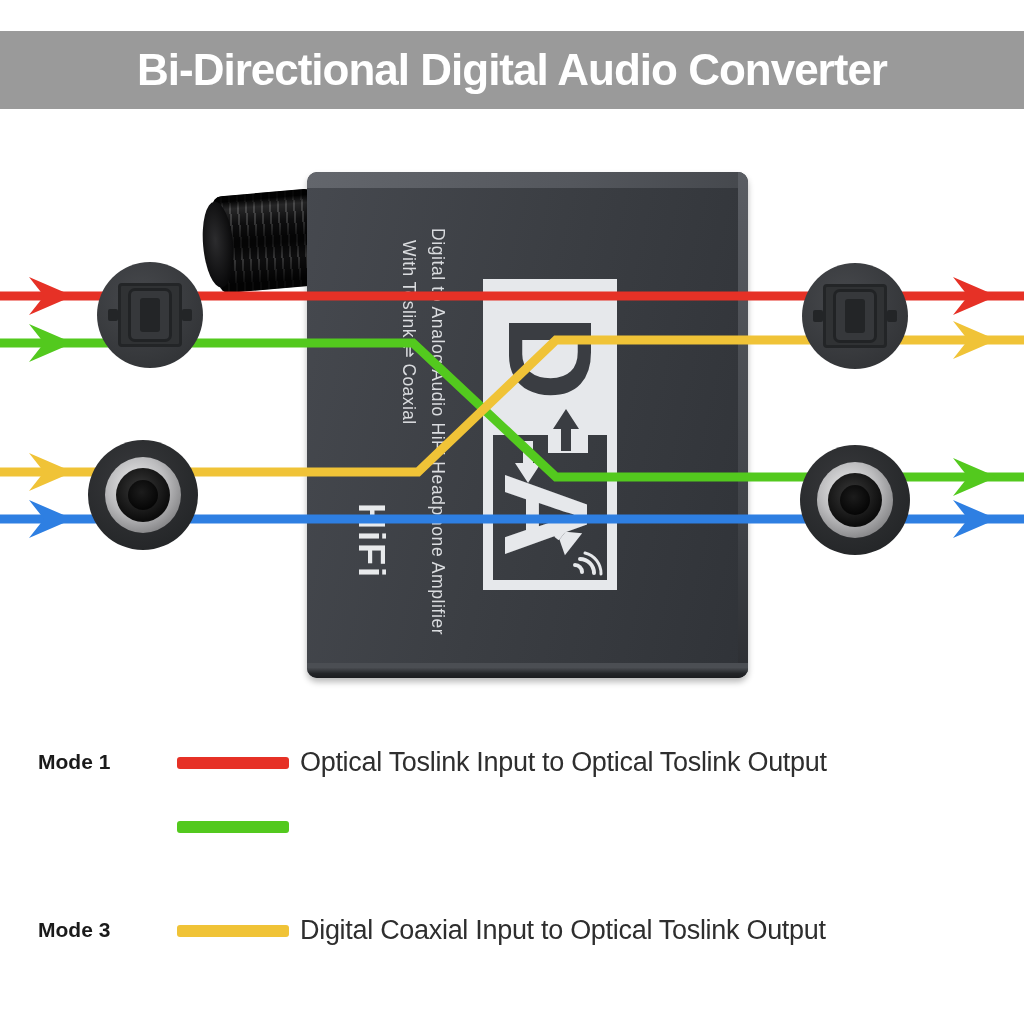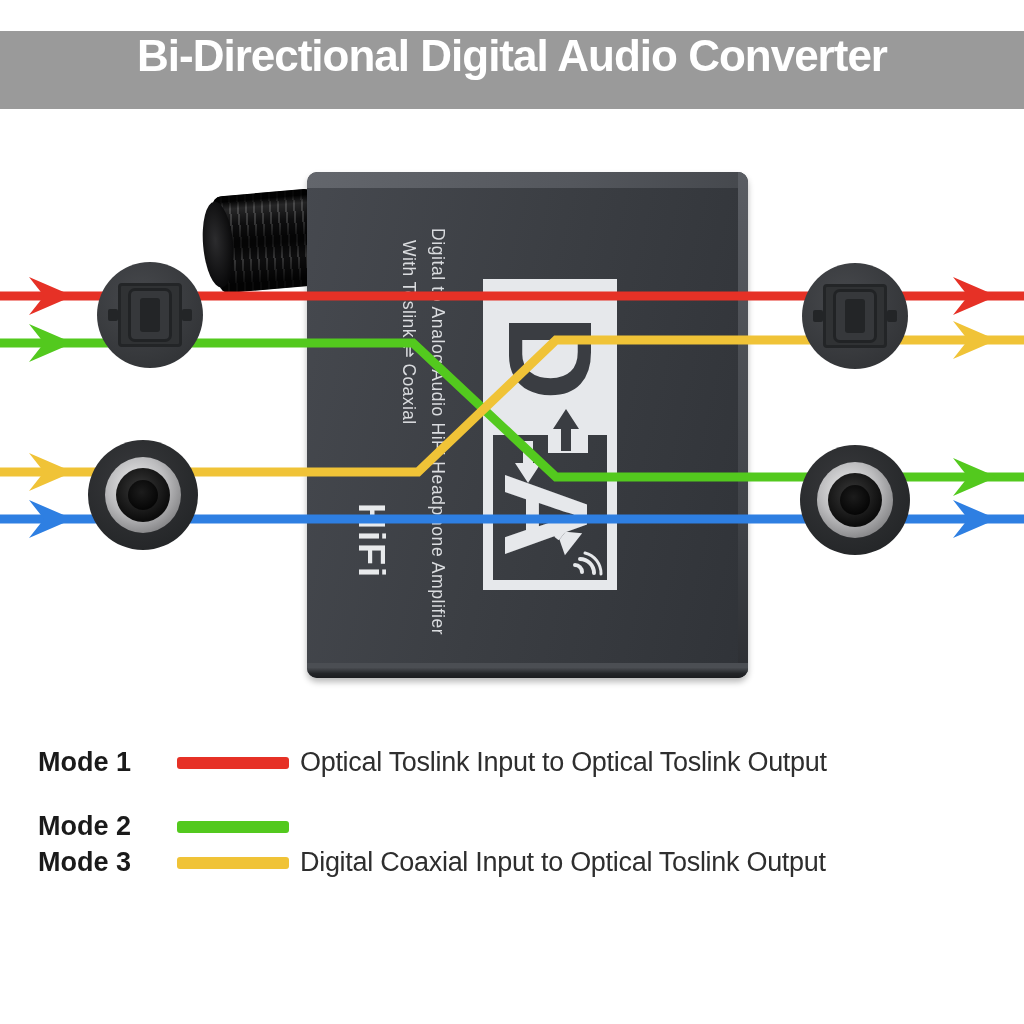--- a/index.html
+++ b/index.html
@@ -1,20 +1,20 @@
 <!DOCTYPE html>
 <html><head>
 <meta charset="utf-8">
 <style>
   html,body{margin:0;padding:0;background:#fff;}
   .stage{position:relative;width:1024px;height:1024px;background:#ffffff;overflow:hidden;
          font-family:"Liberation Sans",sans-serif;}
   
   .banner{position:absolute;left:0;top:31px;width:1024px;height:78px;
-          display:flex;justify-content:center;}
+          display:flex;align-items:center;justify-content:center;}
   .banner-text{color:#fff;font-size:44px;font-weight:bold;letter-spacing:-1px;}
   
   .knob{position:absolute;left:203px;top:193px;width:114px;height:97px;transform:rotate(-5deg);}
   .knob-body{position:absolute;left:13px;top:0;right:0;bottom:0;border-radius:9px;
      background:#0e0e0f repeating-linear-gradient(90deg,rgba(255,255,255,.16) 0 2px,rgba(0,0,0,0) 2px 8px);}
   .knob-shade{position:absolute;left:13px;top:0;right:0;bottom:0;border-radius:9px;
      background:linear-gradient(180deg,rgba(0,0,0,.85) 0 6%,rgba(255,255,255,.10) 14%,rgba(0,0,0,0) 30%,
                 rgba(0,0,0,.65) 47% 53%,rgba(0,0,0,0) 68%,rgba(0,0,0,.8) 92% 100%);}
   .knob-cap{position:absolute;left:0;top:5px;width:30px;height:86px;border-radius:50%;
      background:radial-gradient(ellipse at 42% 45%,#2c2c2e,#09090a 72%);}
@@ -60,21 +60,21 @@
   .port-coax{width:110px;height:110px;
      background:radial-gradient(circle at 42% 36%,#38393c,#242628 78%);}
   .coax-ring{position:absolute;left:17px;top:17px;width:76px;height:76px;border-radius:50%;
      background:radial-gradient(circle at 42% 38%,#efefef,#bcbcbe 45%,#767678 85%);}
   .coax-hole{position:absolute;left:28px;top:28px;width:54px;height:54px;border-radius:50%;
      background:radial-gradient(circle at 45% 40%,#3a3a3a,#0c0c0c 70%);}
   .coax-pin{position:absolute;left:40px;top:40px;width:30px;height:30px;border-radius:50%;
      background:radial-gradient(circle at 45% 40%,#1c1c1c,#030303 80%);}
   
   .legend-row{position:absolute;left:0;width:1024px;height:44px;}
-  .legend-label{position:absolute;left:38px;top:0;line-height:44px;font-size:27px;font-weight:bold;color:#1a1a1a;}
+  .legend-label{position:absolute;left:38px;top:0;line-height:44px;font-size:21px;font-weight:bold;color:#1a1a1a;}
   .legend-swatch{position:absolute;left:177px;top:17px;width:112px;height:12px;border-radius:3px;}
   .legend-desc{position:absolute;left:300px;top:0;line-height:44px;font-size:27px;
                letter-spacing:-.3px;color:#2e2e2e;}
 </style>
 </head>
 <body>
 
 <div class="stage">
 
   <div class="banner" style="background-color: rgb(154, 154, 154);">
@@ -162,22 +162,21 @@
     <div class="coax-hole"></div>
     <div class="coax-pin"></div>
   </div>
 
   <div class="legend-row" style="top:740px;">
     <div class="legend-label">Mode 1</div>
     <div class="legend-swatch" style="background-color: rgb(230, 49, 38);"></div>
     <div class="legend-desc">Optical Toslink Input to Optical Toslink Output</div>
   </div>
   <div class="legend-row" style="top:804px;">
-    <div class="legend-label">Mode 2</div>
     <div class="legend-swatch" style="background-color: rgb(83, 201, 30);"></div>
   </div>
-  <div class="legend-row" style="top:840px;text-align:right;">
+  <div class="legend-row" style="top:908px;text-align:right;">
     <div class="legend-label">Mode 3</div>
     <div class="legend-swatch" style="background-color: rgb(240, 195, 55);"></div>
     <div class="legend-desc">Digital Coaxial Input to Optical Toslink Output</div>
   </div>
 
 </div>
 
 </body></html>

